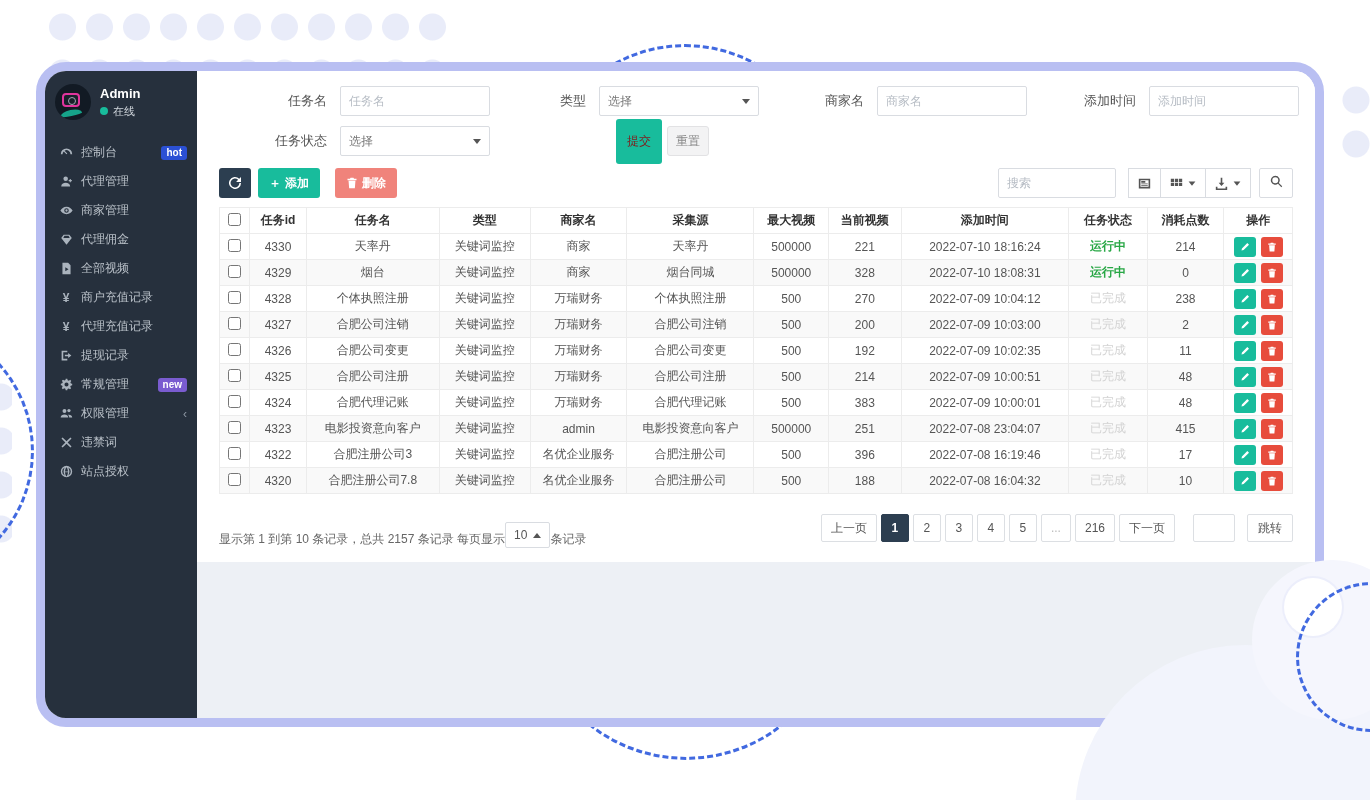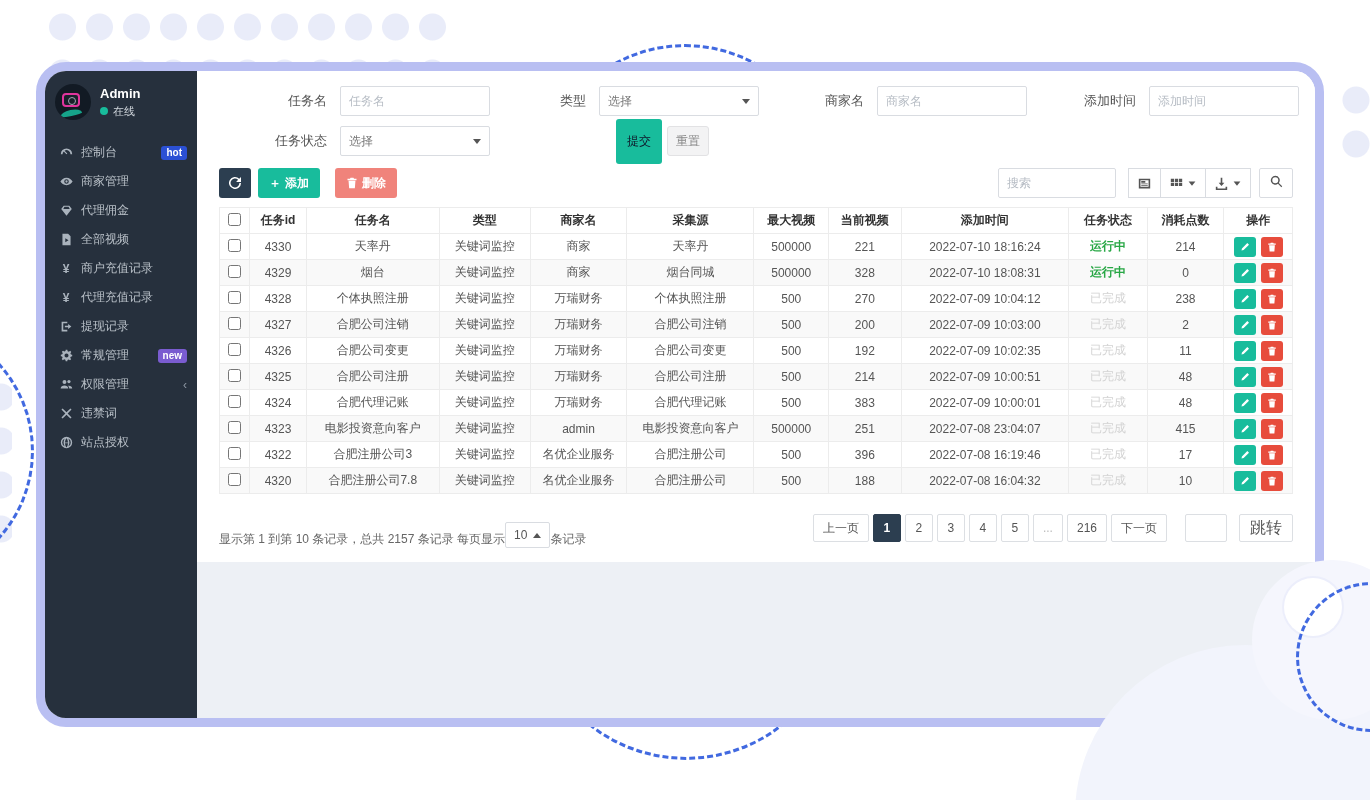--- a/index.html
+++ b/index.html
@@ -64,21 +64,21 @@
   .filters { padding:15px 22px 0 22px; font-size:13px; color:#555; }
   .f-row { display:flex; align-items:center; height:30px; margin-bottom:10px; }
   .f-group { display:flex; align-items:center; }
   .f-label { text-align:right; margin-right:13px; white-space:nowrap; }
   .f-input, .f-select { height:30px; border:1px solid #d9dce1; border-radius:2px; font-size:12px; color:#444; padding:0 8px; background:#fff; outline:none; font-family:inherit; }
   .f-input::placeholder { color:#b6bcc4; }
   .f-select { display:flex; align-items:center; justify-content:space-between; color:#777; cursor:pointer; }
   .caret-down { width:0; height:0; border-left:4px solid transparent; border-right:4px solid transparent; border-top:5px solid #555; display:inline-block; }
   .caret-up { width:0; height:0; border-left:4px solid transparent; border-right:4px solid transparent; border-bottom:5px solid #555; display:inline-block; }
   .btn { border:none; border-radius:3px; font-size:12px; cursor:pointer; font-family:inherit; display:inline-flex; align-items:center; justify-content:center; gap:4px; }
-  .btn-submit { background:var(--accent,#18bc9c); color:#0f172a; width:46px; height:45px; }
+  .btn-submit { background:var(--accent,#18bc9c); color:#7f1d1d; width:46px; height:45px; }
   .btn-reset { background:#f3f3f4; color:#888; width:42px; height:30px; border:1px solid #e2e2e4;font-family:Liberation Serif, serif; }
 
   
   .toolbar { display:flex; align-items:center; padding:2px 22px 0 22px; margin-bottom:9px; }
   .btn-refresh { background:var(--dark,#2c3e50); width:32px; height:30px; color:#fff; }
   .btn-add { background:var(--accent,#18bc9c); color:#fff; height:30px; padding:0 11px; margin-left:7px; font-weight:bold; }
   .btn-del { background:var(--salmon,#f0837b); color:#fff; height:30px; padding:0 11px; margin-left:15px; font-weight:bold; }
   .btn svg { width:12px; height:12px; fill:#fff; }
   .tb-right { margin-left:auto; display:flex; align-items:center; }
   .search-input { width:118px; height:30px; border:1px solid #d9dce1; border-radius:2px; font-size:12px; padding:0 8px; outline:none; font-family:inherit; }
@@ -108,21 +108,21 @@
 
   
   .pg-footer { display:flex; align-items:center; margin:14px 22px 0 22px; font-size:12px; color:#666; }
   .pg-left { display:flex; align-items:flex-end; flex-wrap:nowrap; white-space:nowrap;margin-top:14px; }
   .pagesize-btn { border:1px solid #d9dce1; background:#fff; height:26px; padding:12px 8px; display:inline-flex; align-items:center; gap:6px; font-size:12px; color:#555; cursor:pointer; border-radius:2px; }
   .pg-right { margin-left:auto; display:flex; gap:4px; }
   .pg-btn { min-width:28px; height:28px; padding:0 9px; border:1px solid #dcdfe3; background:#fff; color:#555; font-size:12px; display:inline-flex; align-items:center; justify-content:center; cursor:pointer; border-radius:2px; font-family:inherit; }
   .pg-btn.active { background:var(--dark,#2c3e50); border-color:var(--dark,#2c3e50); color:#fff; font-weight:bold; }
   .pg-btn.disabled { color:#bbb; cursor:default; }
   .jump-input { width:42px; height:28px; border:1px solid #dcdfe3; border-radius:2px; margin-left:14px; outline:none; padding:0 6px; font-family:inherit; }
-  .jump-btn { margin-left:8px; height:28px; padding:0 10px; border:1px solid #dcdfe3; background:#fff; color:#555; font-size:16px; border-radius:2px; cursor:pointer; font-family:inherit; }
+  .jump-btn { margin-left:8px; height:28px; padding:0 10px; border:1px solid #dcdfe3; background:#fff; color:#555; font-size:12px; border-radius:2px; cursor:pointer; font-family:inherit; }
 
   .gray-rest { flex:1; background:#edf0f5; }
 </style>
 </head>
 <body>
 
 <div class="page">
 
   <div class="dots dots-top"></div>
   <div class="dots dots-left"></div>
@@ -154,20 +154,29 @@
       </div>
       <nav class="s-menu" id="sidebar-menu">
           <div class="s-item">
             <span class="s-icon">
               <svg viewBox="0 0 16 16">
                 <path d="M8 3a7 7 0 0 0-7 7h2.1A4.9 4.9 0 0 1 4.6 6.7L8 10.1l1-1-3.4-3.4A4.9 4.9 0 0 1 12.9 10H15a7 7 0 0 0-7-7z"></path>
               </svg>
             </span>
             <span class="s-label">控制台</span>
             <span class="badge hot">hot</span>
+          </div>
+          <div class="s-item">
+            <span class="s-icon">
+              <svg viewBox="0 0 16 16">
+                <circle cx="7" cy="4.6" r="2.8"></circle>
+                <path d="M1.5 14c0-3 2.6-4.4 5.5-4.4S12.5 11 12.5 14H1.5zM12 5h1.3v1.3H14.6V7.6H13.3V8.9H12V7.6h-1.3V6.3H12V5z"></path>
+              </svg>
+            </span>
+            <span class="s-label">代理管理</span>
           </div>
           <div class="s-item">
             <span class="s-icon">
               <svg viewBox="0 0 16 16">
                 <path d="M8 3.5C4.5 3.5 1.7 6 .5 8c1.2 2 4 4.5 7.5 4.5S14.3 10 15.5 8C14.3 6 11.5 3.5 8 3.5zm0 7.3A2.8 2.8 0 1 1 8 5.2a2.8 2.8 0 0 1 0 5.6z"></path>
                 <circle cx="8" cy="8" r="1.4"></circle>
               </svg>
             </span>
             <span class="s-label">商家管理</span>
           </div>

